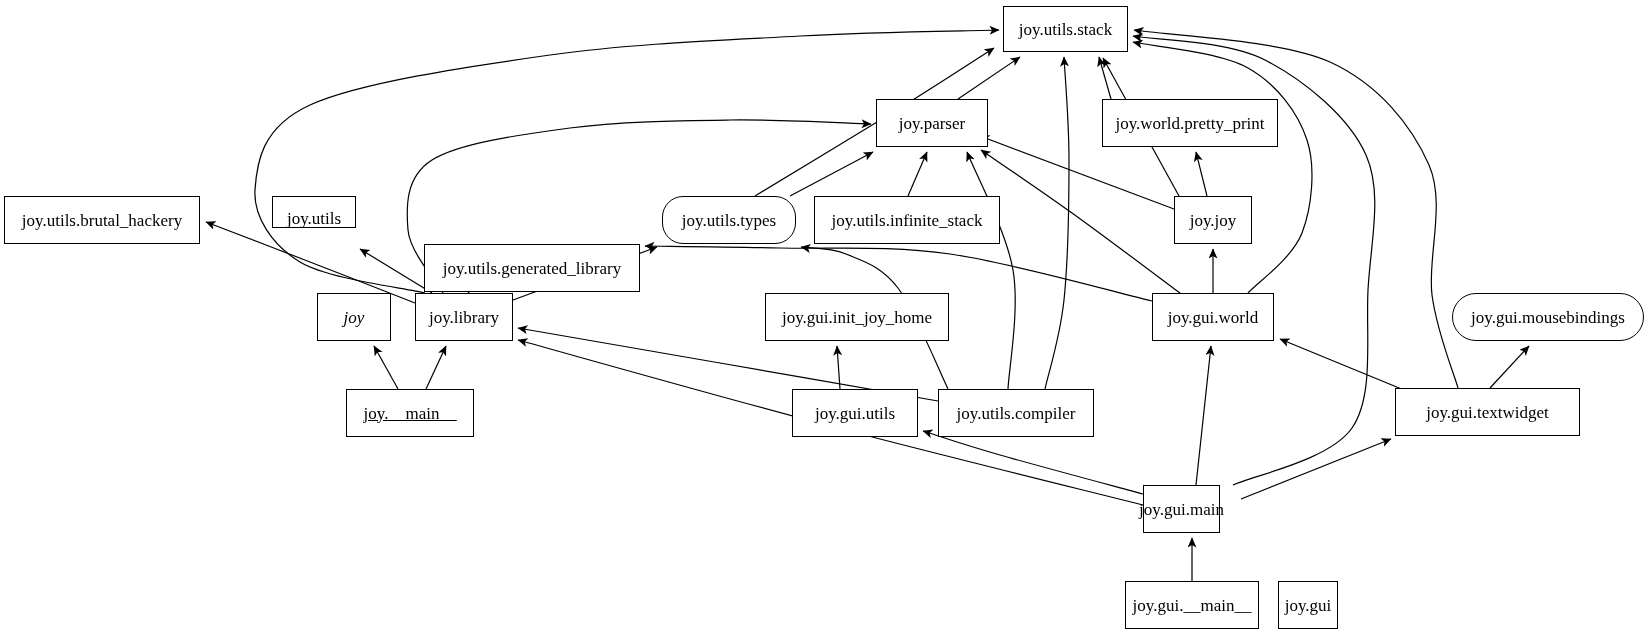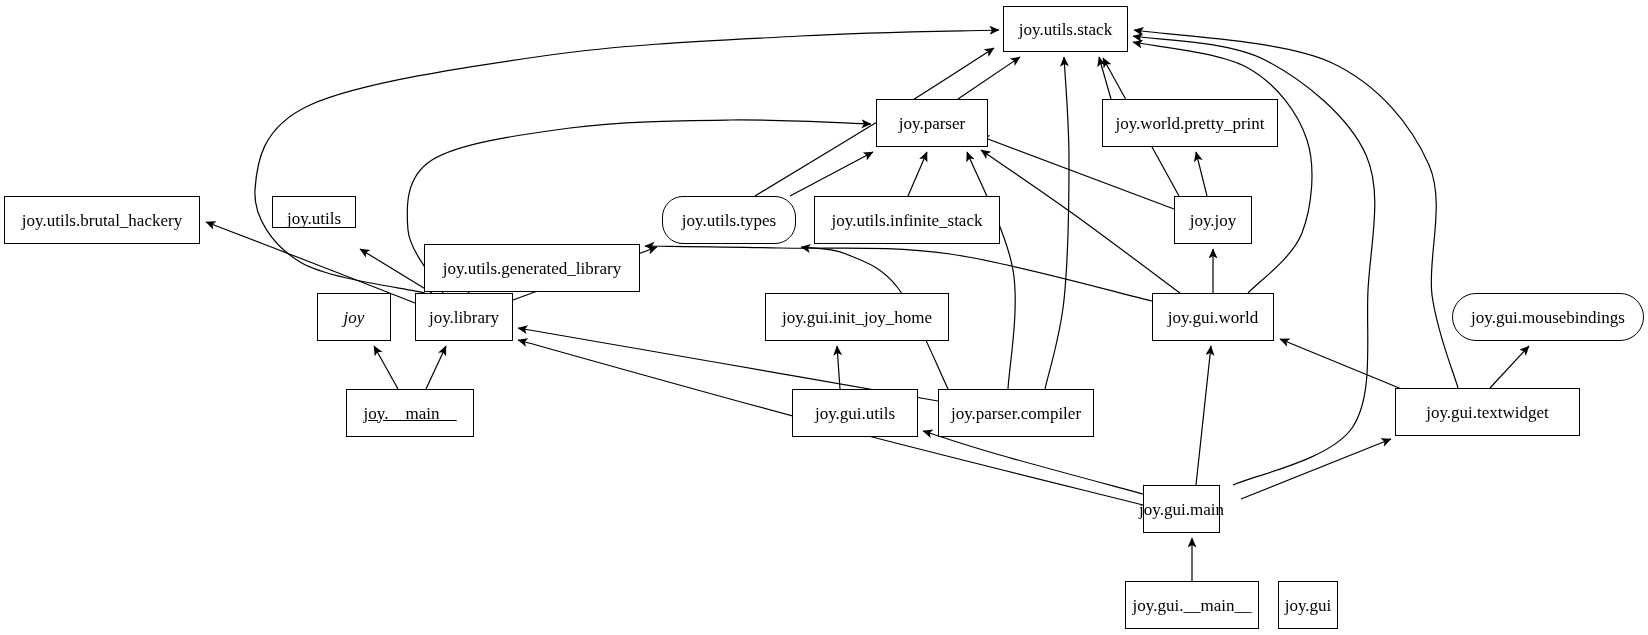--- a/index.html
+++ b/index.html
@@ -125,21 +125,21 @@
       <div class="node" style="left: 1452px; top: 293px; width: 192px; height: 48px; border-radius: 24px;">
         <span>joy.gui.mousebindings</span>
       </div>
       <div class="node" style="left: 346px; top: 389px; width: 128px; height: 48px; text-decoration: underline;">
         <span>joy.__main__</span>
       </div>
       <div class="node" style="left: 792px; top: 389px; width: 126px; height: 48px;">
         <span>joy.gui.utils</span>
       </div>
       <div class="node" style="left: 938px; top: 389px; width: 156px; height: 48px;">
-        <span>joy.parser.compiler</span>
+        <span>joy.utils.compiler</span>
       </div>
       <div class="node" style="left: 1395px; top: 388px; width: 185px; height: 48px;">
         <span>joy.gui.textwidget</span>
       </div>
       <div class="node" style="left: 1143px; top: 485px; width: 77px; height: 48px; justify-content: center;">
         <span>joy.gui.main</span>
       </div>
       <div class="node" style="left: 1125px; top: 581px; width: 134px; height: 48px;">
         <span>joy.gui.__main__</span>
       </div>

